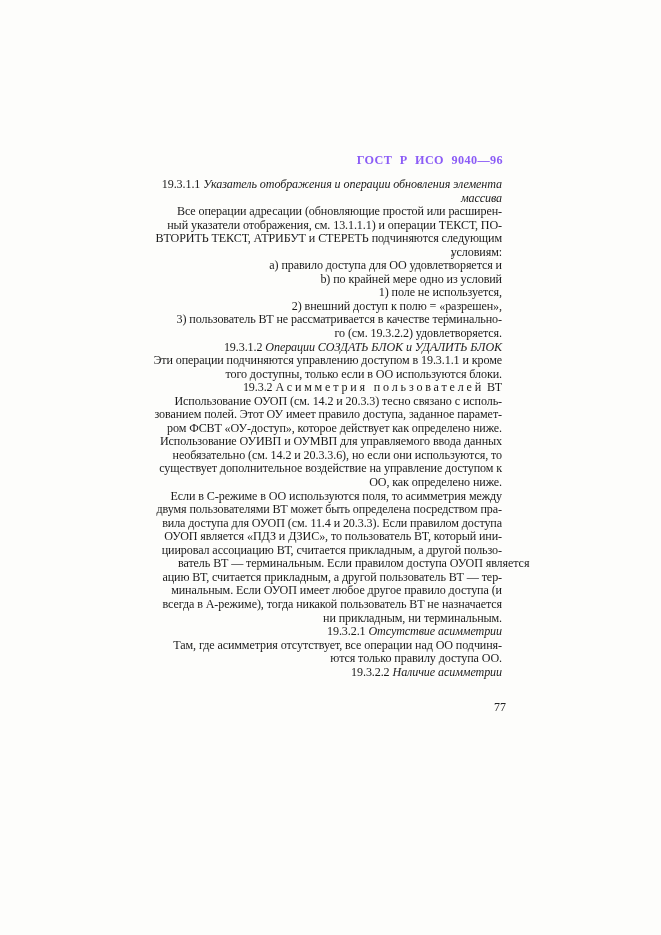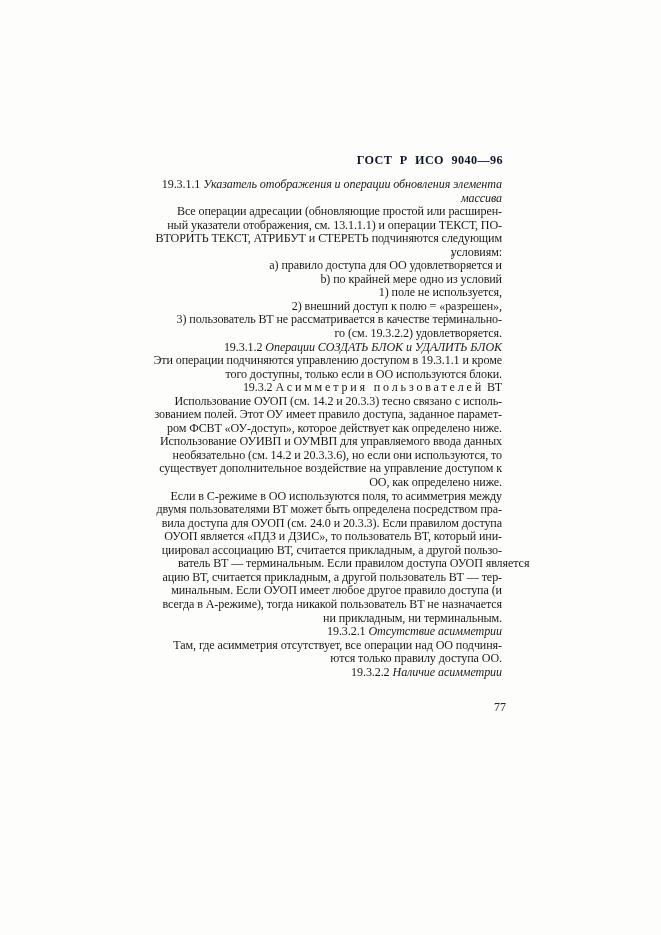--- a/index.html
+++ b/index.html
@@ -14,21 +14,21 @@
   .page { position: absolute; inset: 0; }
 
   .running-head {
     position: absolute;
     left: 130px; top: 153px; width: 373px;
     text-align: right;
     font-size: 12.2px;
     font-weight: bold;
     letter-spacing: 0.4px;
     word-spacing: 4px;
-    color: #0f172a;
+    color: #8b5cf6;
   }
 
   .text-column {
     position: absolute;
     left: 130px; top: 178px; width: 372px;
     font-size: 12.1px;
     letter-spacing: -0.1px;
   }
   .line {
     height: 13.55px;
@@ -82,21 +82,21 @@
       <div class="line ind1"><span class="st-n">19.3.2 </span><span class="st-sp">Асимметрия пользователей</span><span class="st-n"> ВТ</span></div>
       <div class="line ind1 j" style="word-spacing: 0px;"><span class="st-n">Использование ОУОП (см. 14.2 и 20.3.3) тесно связано с исполь-</span></div>
       <div class="line ind0 j" style="word-spacing: 0px;"><span class="st-n">зованием полей. Этот ОУ имеет правило доступа, заданное парамет-</span></div>
       <div class="line ind0 j" style="word-spacing: 0px;"><span class="st-n">ром ФСВТ «ОУ-доступ», которое действует как определено ниже.</span></div>
       <div class="line ind0 j" style="word-spacing: 0px;"><span class="st-n">Использование ОУИВП и ОУМВП для управляемого ввода данных</span></div>
       <div class="line ind0 j" style="word-spacing: 0px;"><span class="st-n">необязательно (см. 14.2 и 20.3.3.6), но если они используются, то</span></div>
       <div class="line ind0 j" style="word-spacing: 0px;"><span class="st-n">существует дополнительное воздействие на управление доступом к</span></div>
       <div class="line ind0"><span class="st-n">ОО, как определено ниже.</span></div>
       <div class="line ind1 j" style="word-spacing: 0px;"><span class="st-n">Если в С-режиме в ОО используются поля, то асимметрия между</span></div>
       <div class="line ind0 j" style="word-spacing: 0px;"><span class="st-n">двумя пользователями ВТ может быть определена посредством пра-</span></div>
-      <div class="line ind0 j" style="word-spacing: 0px;"><span class="st-n">вила доступа для ОУОП (см. 24.0 и 20.3.3). Если правилом доступа</span></div>
+      <div class="line ind0 j" style="word-spacing: 0px;"><span class="st-n">вила доступа для ОУОП (см. 11.4 и 20.3.3). Если правилом доступа</span></div>
       <div class="line ind0 j" style="word-spacing: 0px;"><span class="st-n">ОУОП является «ПДЗ и ДЗИС», то пользователь ВТ, который ини-</span></div>
       <div class="line ind0 j" style="word-spacing: 0px;"><span class="st-n">циировал ассоциацию ВТ, считается прикладным, а другой пользо-</span></div>
       <div class="line ind0 j" style="word-spacing: 0px; margin-left: 48px;"><span class="st-n">ватель ВТ — терминальным. Если правилом доступа ОУОП является</span></div>
       <div class="line ind0 j" style="word-spacing: 0px;"><span class="st-n">ацию ВТ, считается прикладным, а другой пользователь ВТ — тер-</span></div>
       <div class="line ind0 j" style="word-spacing: 0px;"><span class="st-n">минальным. Если ОУОП имеет любое другое правило доступа (и</span></div>
       <div class="line ind0 j" style="word-spacing: 0px;"><span class="st-n">всегда в А-режиме), тогда никакой пользователь ВТ не назначается</span></div>
       <div class="line ind0"><span class="st-n">ни прикладным, ни терминальным.</span></div>
       <div class="line ind1"><span class="st-n">19.3.2.1 </span><span class="st-i">Отсутствие асимметрии</span></div>
       <div class="line ind1 j" style="word-spacing: 0px;"><span class="st-n">Там, где асимметрия отсутствует, все операции над ОО подчиня-</span></div>
       <div class="line ind0"><span class="st-n">ются только правилу доступа ОО.</span></div>

